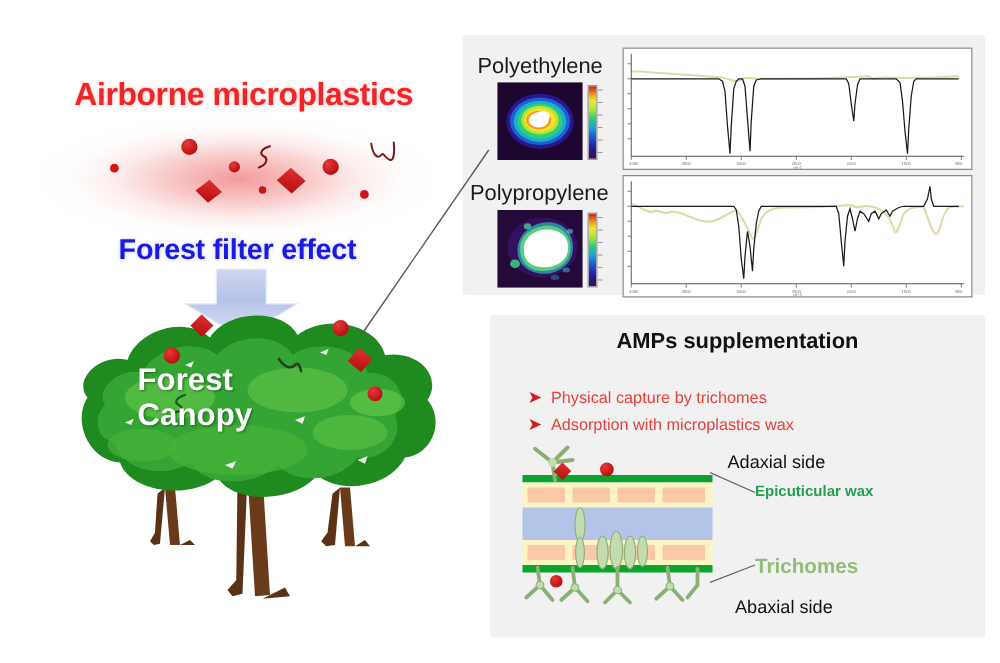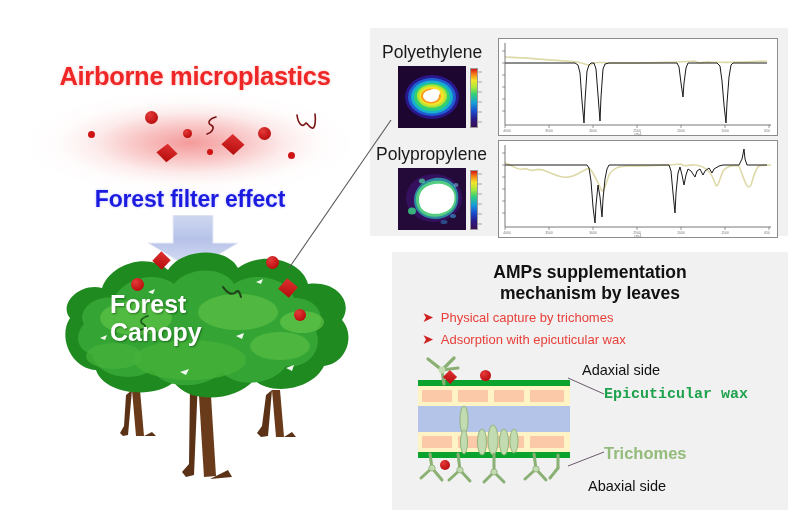--- a/index.html
+++ b/index.html
@@ -138,25 +138,24 @@
     color: #e8403a;
     white-space: nowrap;
   }
 
   .side-label {
     font-size: 14.5px;
     color: #111111;
     white-space: nowrap;
   }
   #wax-label {
-    font-size: 15px;
+    font-size: 12px;
     font-weight: bold;
     color: #1fa24e;
     white-space: nowrap;
-    font-family: Liberation Mono, monospace;
   }
   #trichomes-label {
     font-size: 16.5px;
     font-weight: bold;
     color: #93bb79;
     white-space: nowrap;
   }
 
   
   .leaf-layer { position: absolute; }
@@ -417,30 +416,29 @@
         <text x="139" y="96">cm-1</text>
       </g>
     </svg>
   </div>
 </div>
 
 <div class="abs panel" id="mechanism-panel">
 
   <div class="abs" id="mech-title" style="top:10px;">
     <div>AMPs supplementation</div>
-    <div>mechanism by leaves</div>
   </div>
 
   <div class="abs bullet-row" style="left:30px;top:58px;">
     <span class="bullet-arrow">➤</span>
     <span class="bullet-text">Physical capture by trichomes</span>
   </div>
   <div class="abs bullet-row" style="left:30px;top:80px;">
     <span class="bullet-arrow">➤</span>
-    <span class="bullet-text">Adsorption with epicuticular wax</span>
+    <span class="bullet-text">Adsorption with microplastics wax</span>
   </div>
 
   <div class="abs" style="left:26px;top:108px;width:160px;height:130px;">
 
     <div class="leaf-layer epidermis-band" style="left:0;top:20px;width:152px;height:6px;"></div>
 
     <div class="leaf-layer cell-row" style="left:0;top:26px;width:152px;height:20px;">
       <div class="cell-block" style="left:4px;top:4px;width:30px;height:12px;"></div>
       <div class="cell-block" style="left:40px;top:4px;width:30px;height:12px;"></div>
       <div class="cell-block" style="left:76px;top:4px;width:30px;height:12px;"></div>

